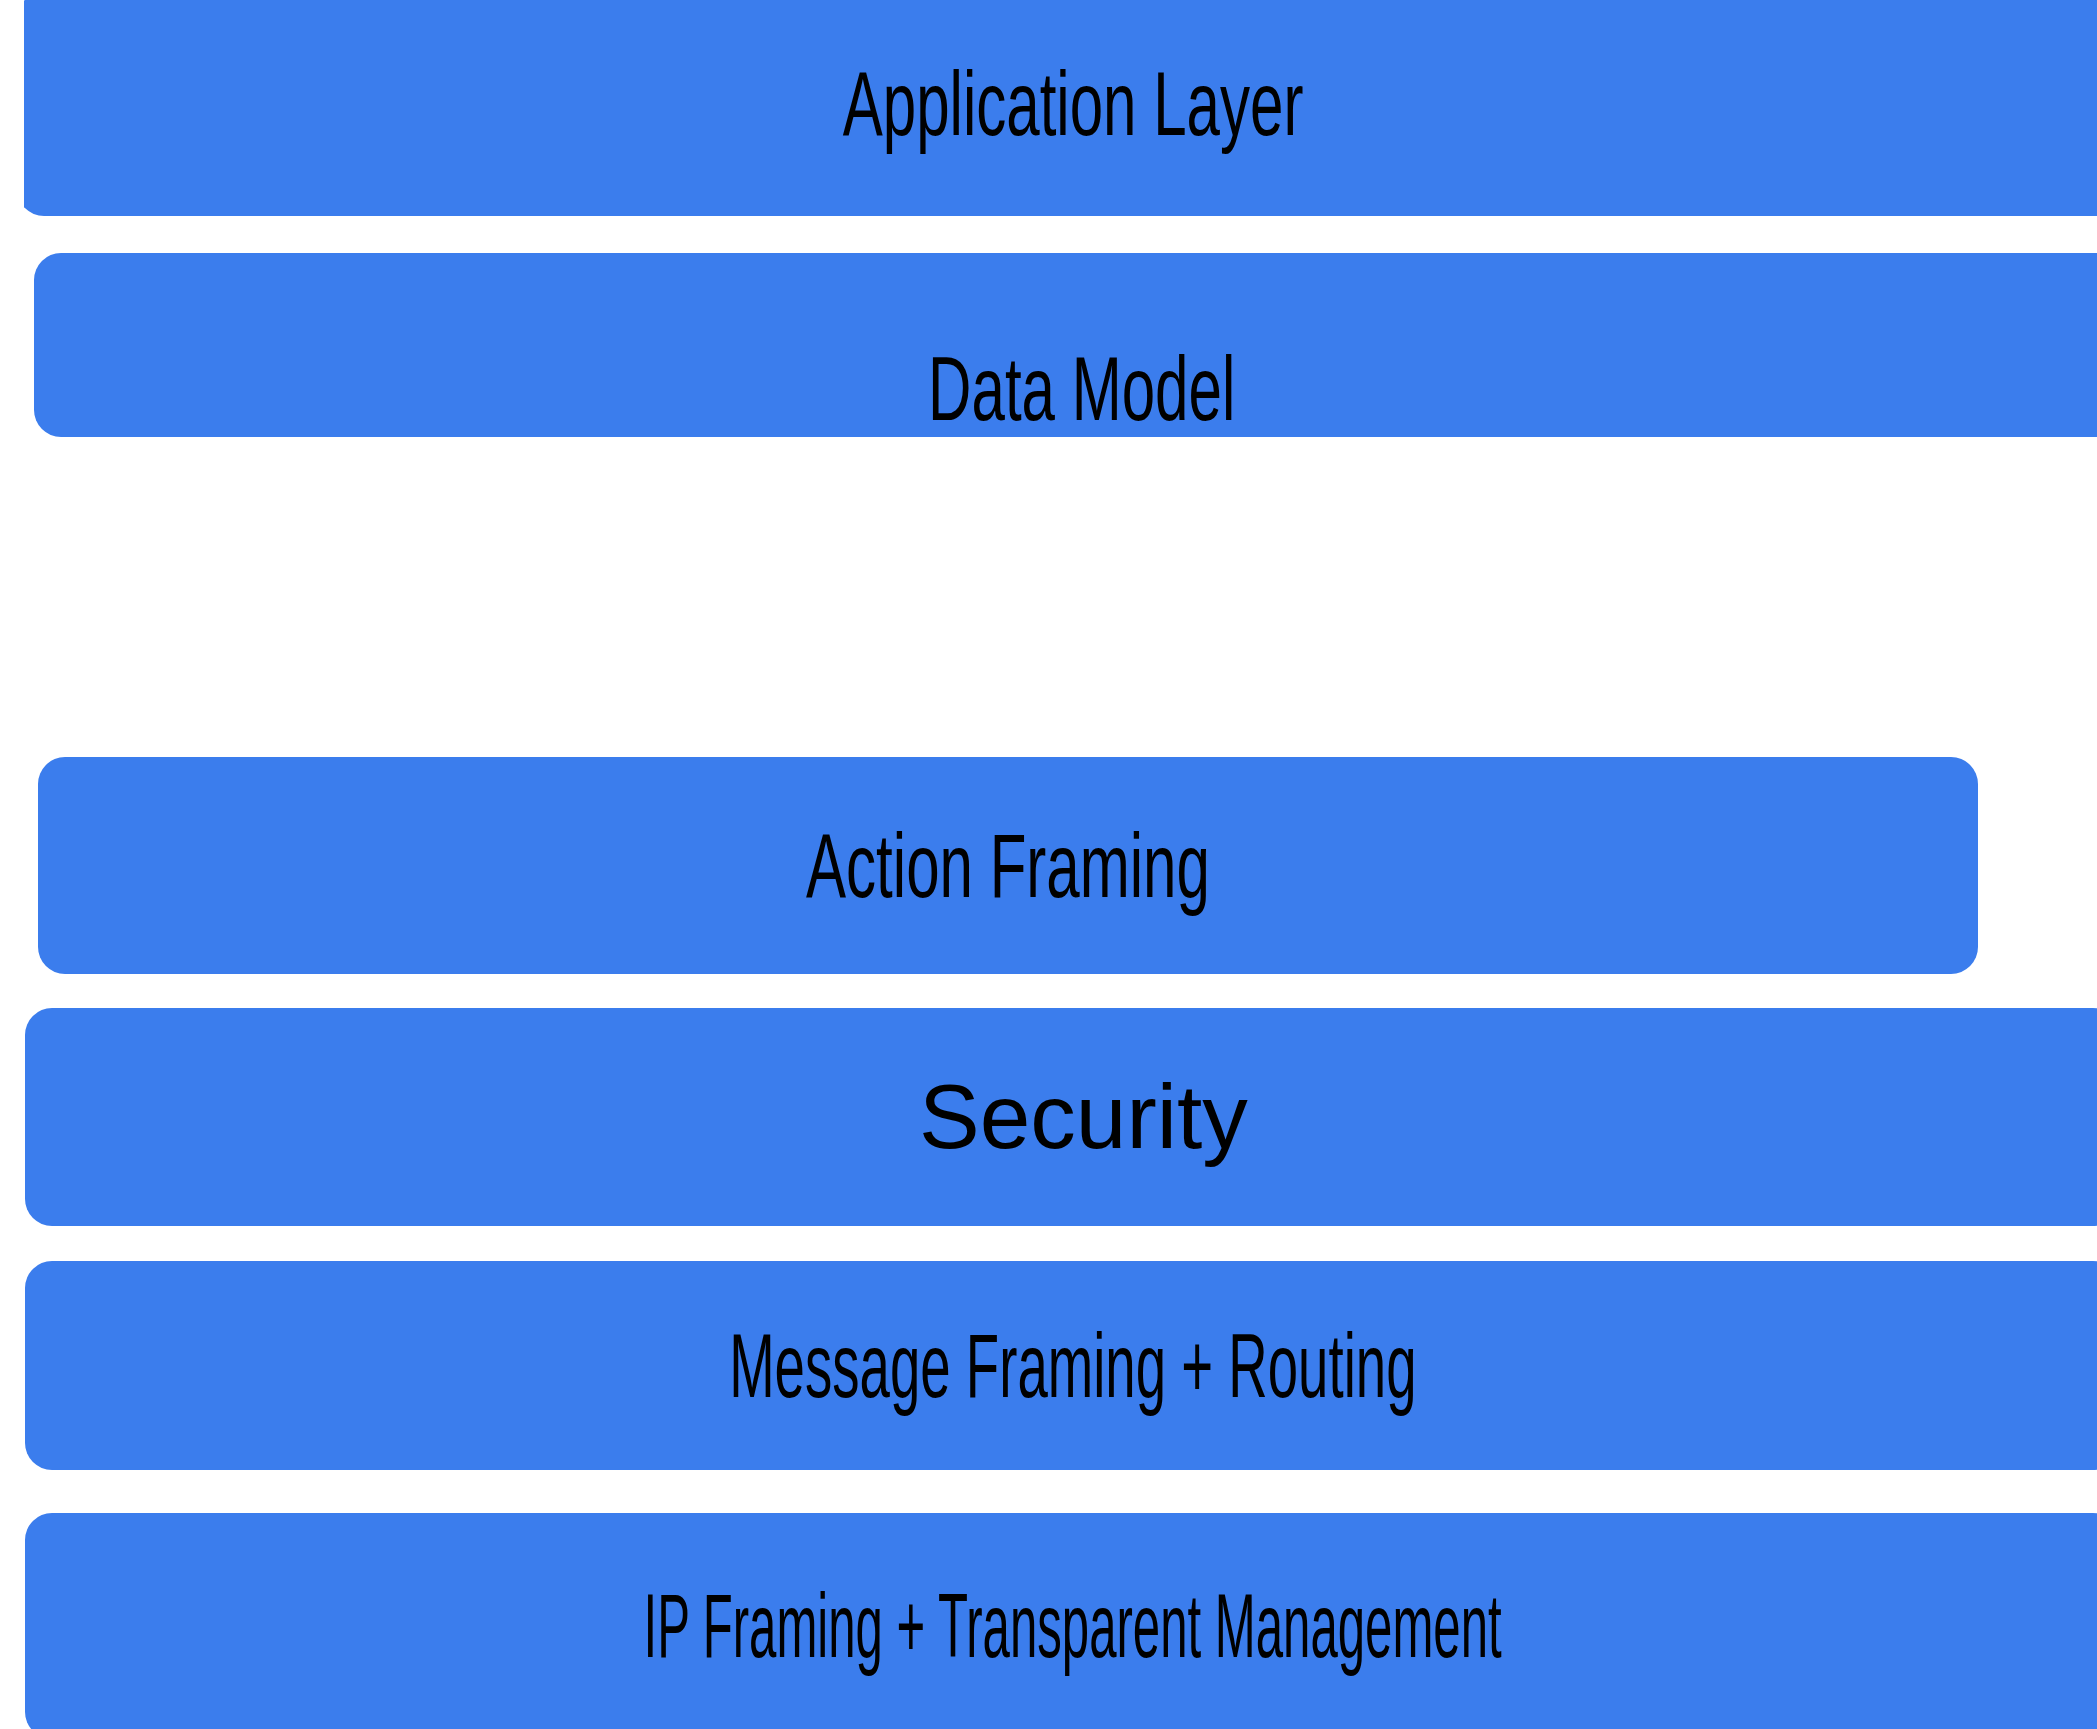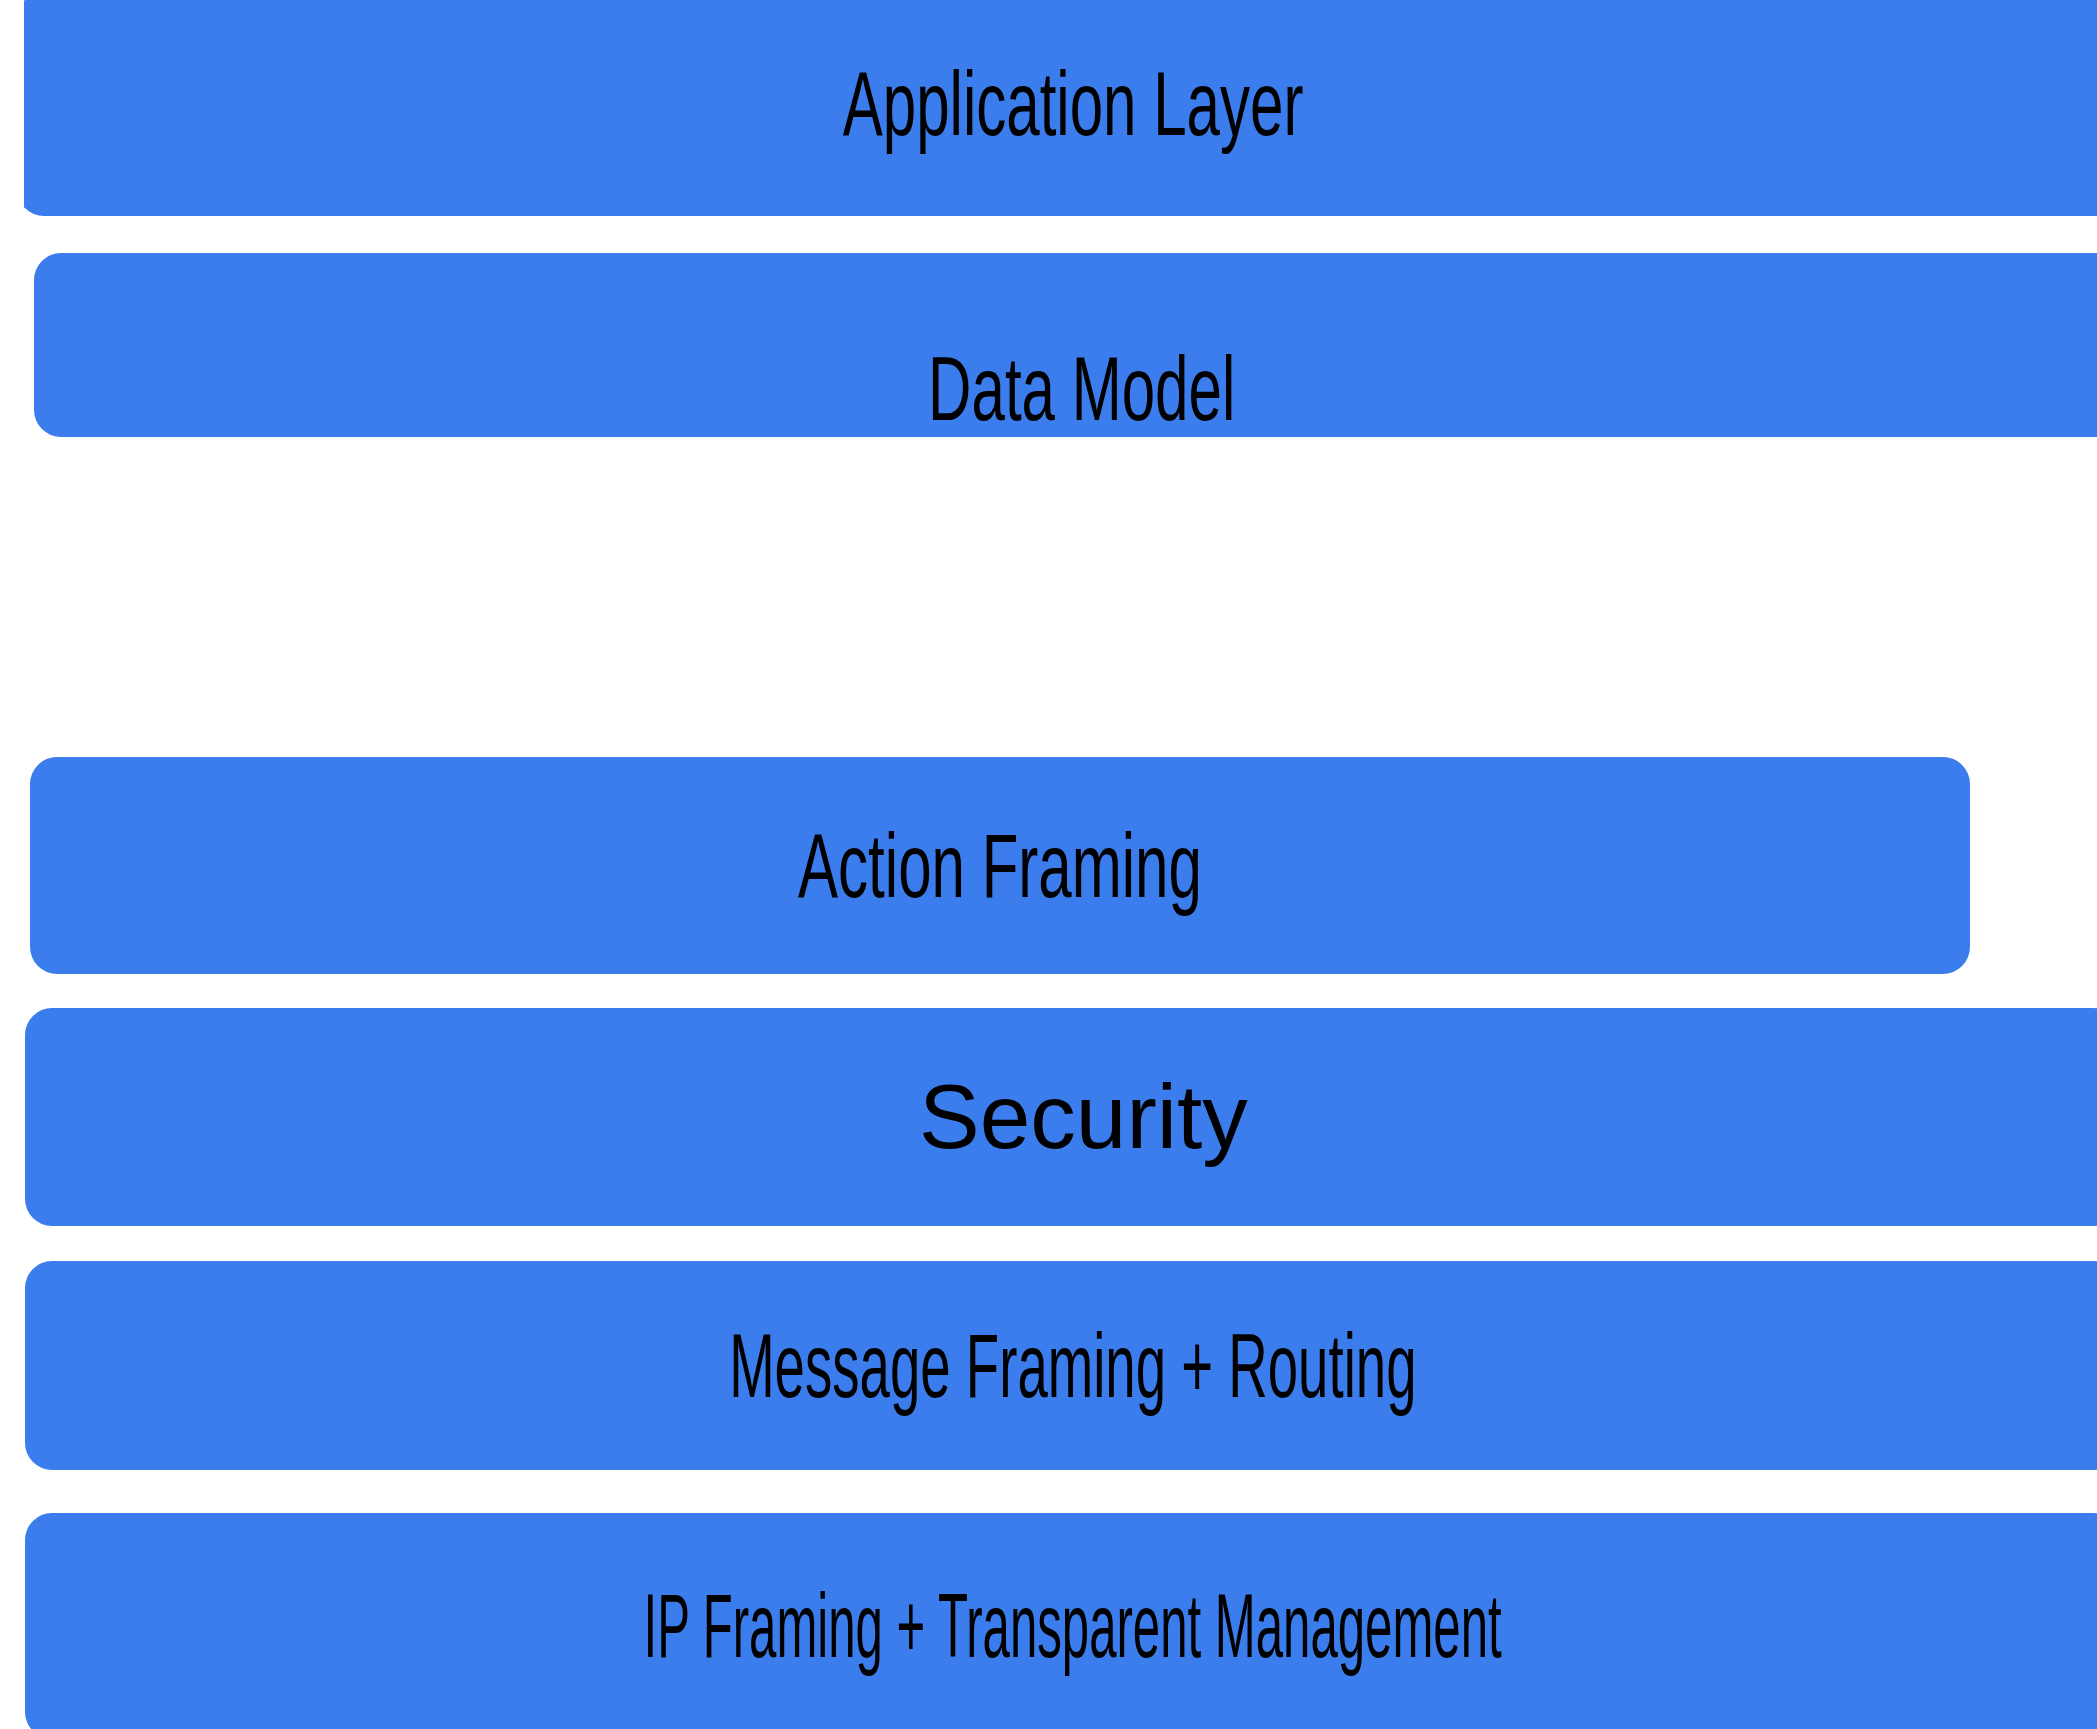--- a/index.html
+++ b/index.html
@@ -32,21 +32,21 @@
     display: flex;
     align-items: center;
     justify-content: center;
     overflow: hidden;
   }
 
   
   .layer-bar.bar-1 { left: -7px; top: -8.5px;  width: 2112px; height: 224px; }
   .layer-bar.bar-2 { left: 10px;   top: 253px;  width: 2095px; height: 184px; align-items: flex-end; }
   .layer-bar.bar-3 { left: 1.4px;   top: 505px;  width: 2095px; height: 216px; }
-  .layer-bar.bar-4 { left: 6px;   top: 757px; width: 1940px; height: 217px; }
+  .layer-bar.bar-4 { left: 14px;   top: 757px; width: 1940px; height: 217px; }
   .layer-bar.bar-5 { left: 1.4px;   top: 1008px; width: 2095px; height: 218px; padding-left: 21px; }
   .layer-bar.bar-6 { left: 1.4px;   top: 1261px; width: 2095px; height: 209px; }
   .layer-bar.bar-7 { left: 1.4px;   top: 1513px; width: 2095px; height: 226px; }
 
   
   .layer-label {
     color: #000000;
     font-family: "Liberation Sans", "DejaVu Sans", sans-serif;
     font-weight: 400;
     font-size: 91px;

